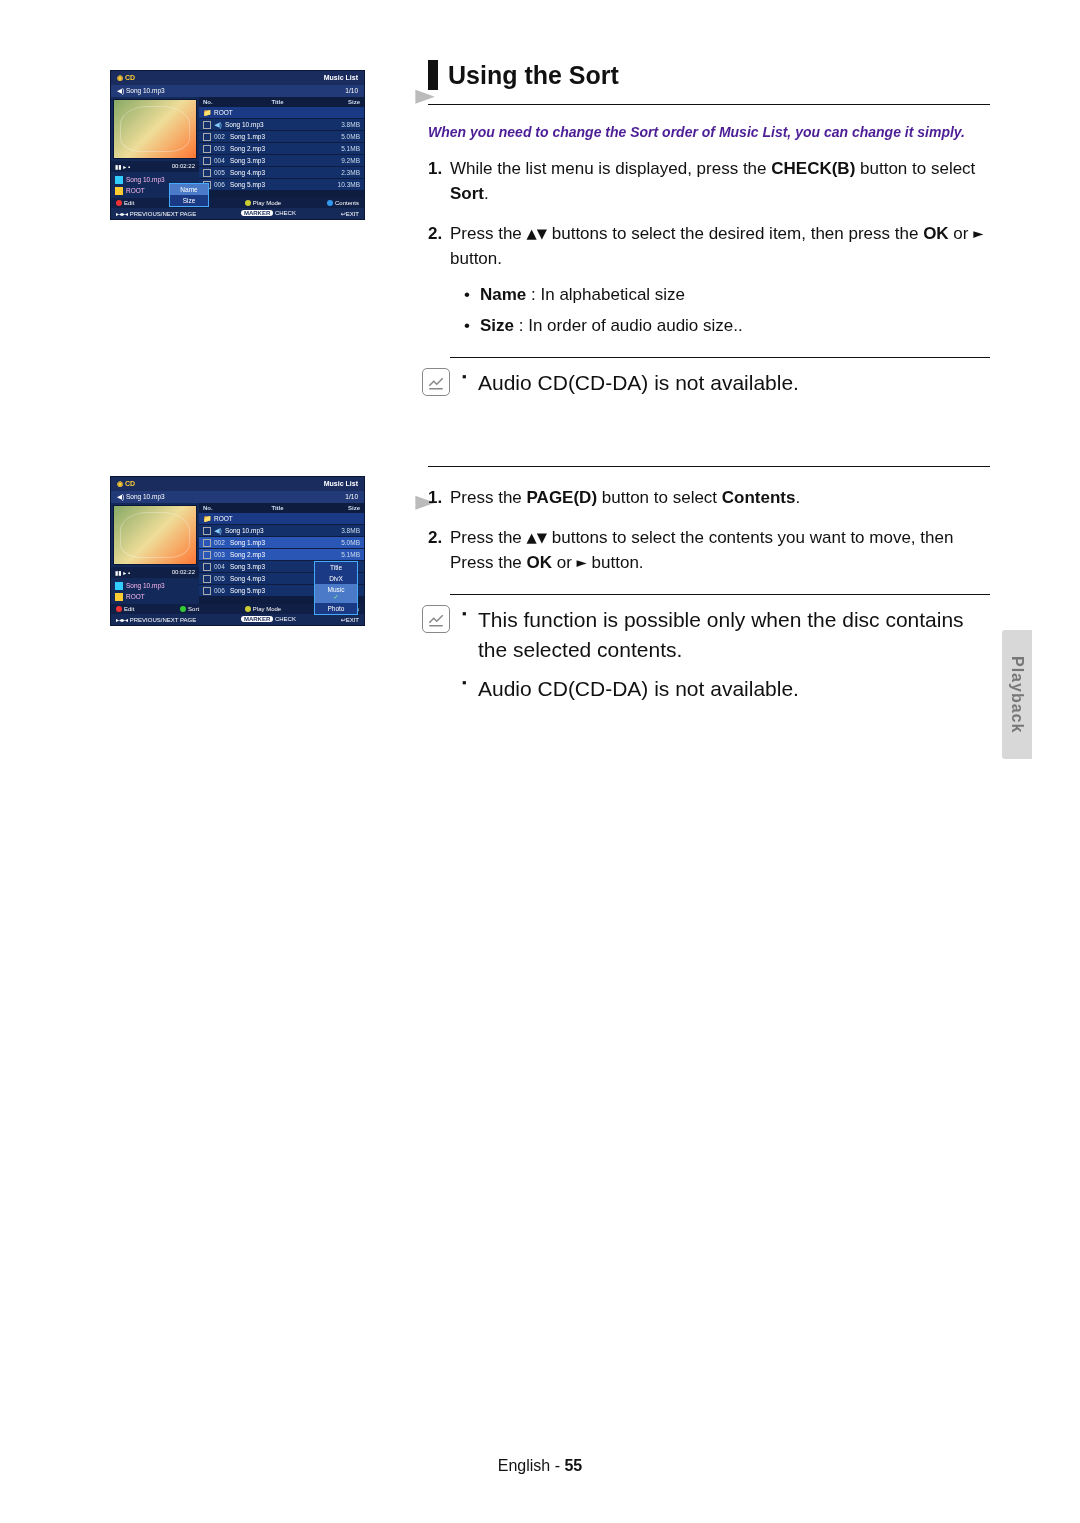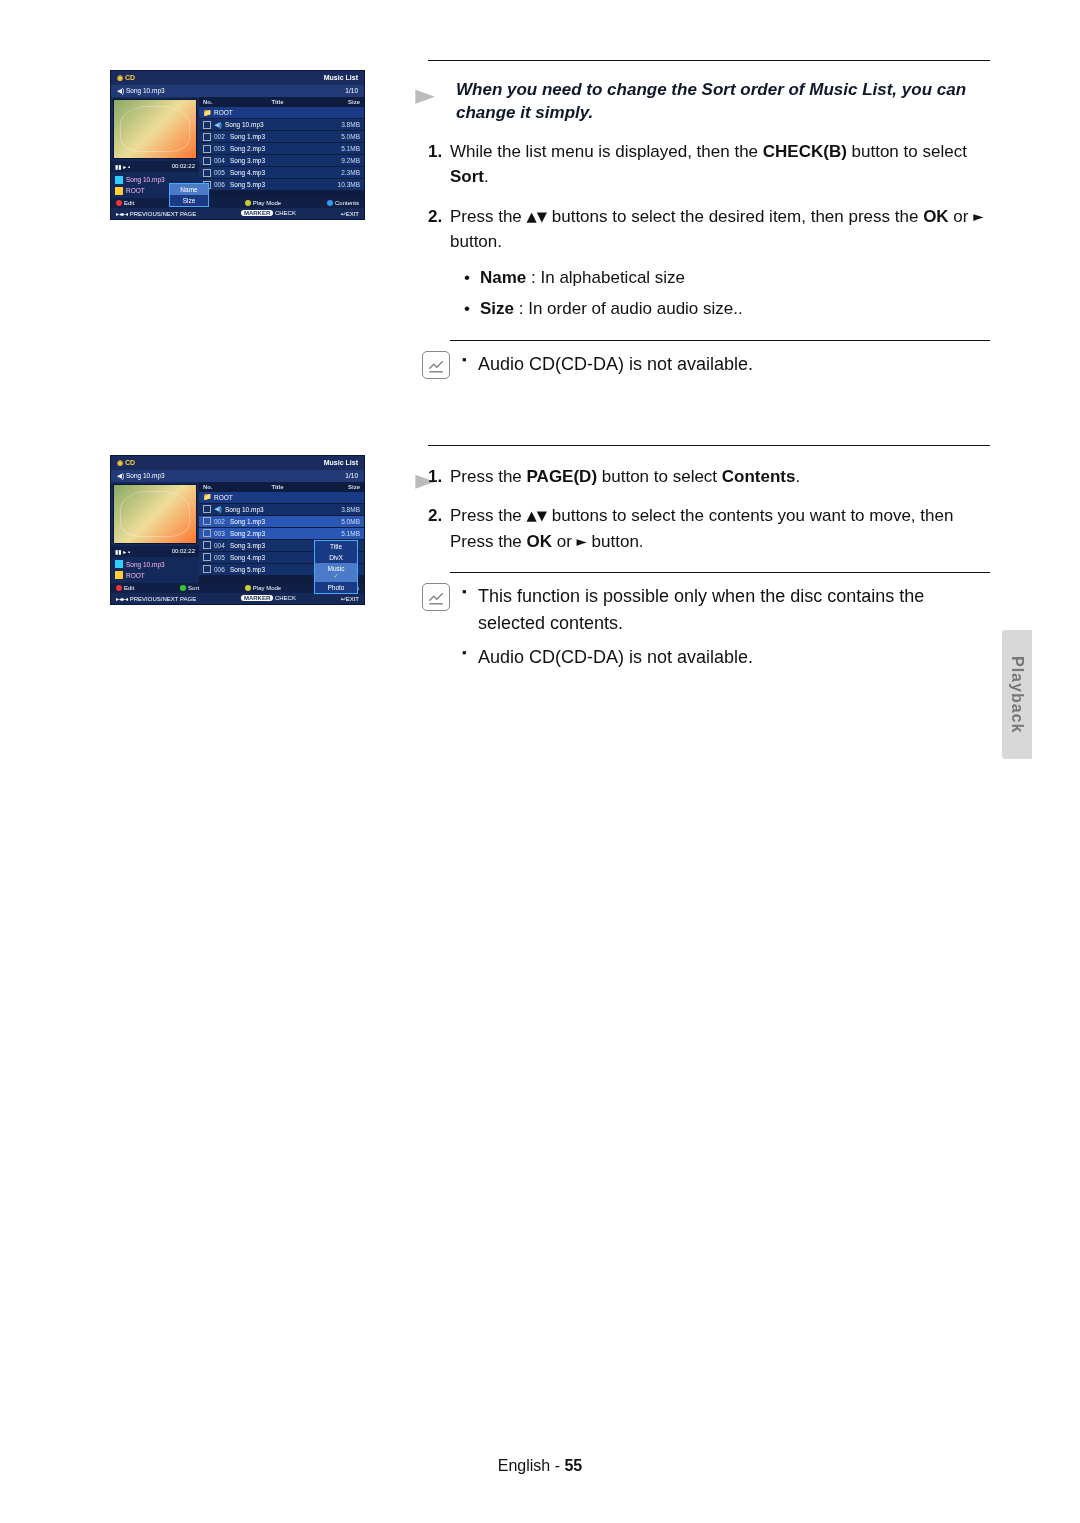--- a/index.html
+++ b/index.html
@@ -7,34 +7,34 @@
   .page { position: relative; width: 1080px; height: 1523px; padding: 60px 90px 40px 110px; }
   .side-tab { position: absolute; right: 48px; top: 630px; background: #d8d8d8; color: #777; font-weight: bold; font-size: 16px; padding: 26px 6px; writing-mode: vertical-rl; text-orientation: mixed; border-radius: 3px 0 0 3px; letter-spacing: 1px; }
   .content { display: flex; flex-direction: column; gap: 60px; }
   .section { display: flex; align-items: flex-start; }
   .left-col { width: 300px; flex: 0 0 300px; padding-top: 10px; }
   .right-col { flex: 1; padding-left: 18px; }
   .heading-row { display: flex; align-items: center; margin-bottom: 14px; }
   .heading-bar { width: 10px; height: 30px; background: #111; margin-right: 10px; }
   .heading-text { font-size: 25px; font-weight: bold; color: #111; }
   .heading-underline { height: 1px; background: #111; margin-bottom: 18px; }
-  .intro { font-style: italic; font-weight: bold; font-size: 17px; color: #0f172a; line-height: 1.35; margin-bottom: 14px; margin-left: 28px; }
+  .intro { font-style: italic; font-weight: bold; font-size: 14px; color: #4c1d95; line-height: 1.35; margin-bottom: 14px; }
   ol.steps { list-style: none; padding-left: 0; }
   ol.steps > li { font-size: 17px; color: #111; line-height: 1.5; margin-bottom: 14px; padding-left: 22px; position: relative; }
   ol.steps > li .num { position: absolute; left: 0; font-weight: bold; }
   ol.steps b { font-weight: bold; }
   ul.subbullets { list-style: none; padding-left: 14px; margin-top: 10px; }
   ul.subbullets li { position: relative; padding-left: 16px; margin-bottom: 6px; font-size: 17px; }
   ul.subbullets li::before { content: "•"; position: absolute; left: 0; top: 0; }
   .note-hr { height: 1px; background: #111; margin: 18px 0 10px 22px; }
   .note-block { display: flex; align-items: flex-start; padding-left: 0; }
   .note-icon { width: 28px; height: 28px; border: 1px solid #888; border-radius: 5px; display: flex; align-items: center; justify-content: center; color: #888; font-size: 16px; margin-right: 8px; margin-left: -6px; flex: 0 0 28px; transform: rotate(0deg); }
   .note-icon svg { width: 18px; height: 18px; }
   ul.notes { list-style: none; padding-left: 4px; }
-  ul.notes li { position: relative; padding-left: 16px; margin-bottom: 8px; font-size: 18px; color: #111; line-height: 1.45; }
+  ul.notes li { position: relative; padding-left: 16px; margin-bottom: 8px; font-size: 21px; color: #111; line-height: 1.45; }
   ul.notes li::before { content: "▪"; position: absolute; left: 0; top: 0; font-size: 13px; }
   .arrow-btn { display: inline-block; font-family: monospace; }
   .footer { position: absolute; bottom: 48px; left: 0; right: 0; text-align: center; font-size: 16px; color: #111; }
   .footer b { font-weight: bold; }
   
   .tv-shot { width: 255px; height: auto; background: #16234a; border: 1px solid #0a1636; font-size: 7px; color: #fff; position: relative; }
   .tv-top { display: flex; justify-content: space-between; padding: 3px 6px; background: #1a2c5e; font-weight: bold; }
   .tv-top .disc { color: #ffcc33; }
   .tv-sub { display: flex; justify-content: space-between; padding: 2px 6px; background: #223a77; font-size: 6.5px; }
   .tv-body { display: flex; }
@@ -181,26 +181,30 @@
           <div class="tv-bottom2">
             <span>▸◂▸◂ <span>PREVIOUS/NEXT PAGE</span></span>
             <span><span class="pill">MARKER</span> <span>CHECK</span></span>
             <span><span>↩</span><span>EXIT</span></span>
           </div>
         </div>
         </div>
       </div>
 
       <div class="right-col">
+        <div class="heading-row">
+          <div class="heading-bar"></div>
+          <div class="heading-text">Using the Sort</div>
+        </div>
         <div class="heading-underline"></div>
         <div class="intro">When you need to change the Sort order of Music List, you can change it simply.</div>
         <ol class="steps">
           <li>
             <span class="num">1.</span>
-            <span>While the list menu is displayed, then the </span><b>CHECK(B)</b><span> button to select </span><b>Sort</b><span>.</span>
+            <span>While the list menu is displayed, press the </span><b>CHECK(B)</b><span> button to select </span><b>Sort</b><span>.</span>
           </li>
           <li>
             <span class="num">2.</span>
             <span>Press the </span><span class="arrow-btn">▲▼</span><span> buttons to select the desired item, then press the </span><b>OK</b><span> or </span><span class="arrow-btn">►</span><span> button.</span>
             <ul class="subbullets">
               <li><b>Name</b><span> : In alphabetical size</span></li>
               <li><b>Size</b><span> : In order of audio audio size..</span></li>
             </ul>
           </li>
         </ol>

